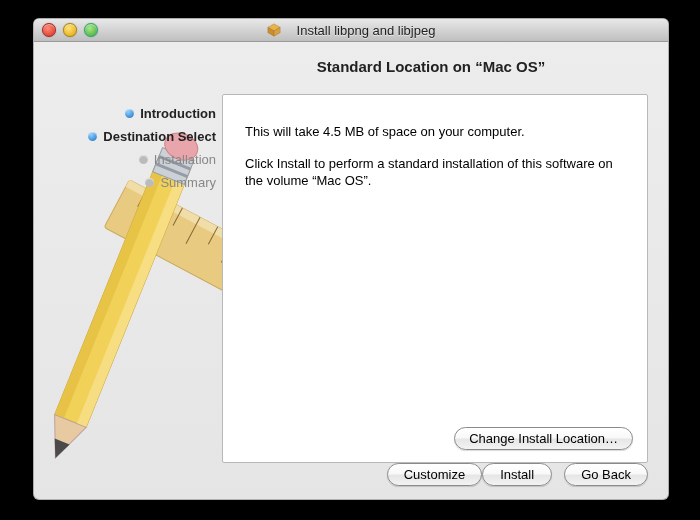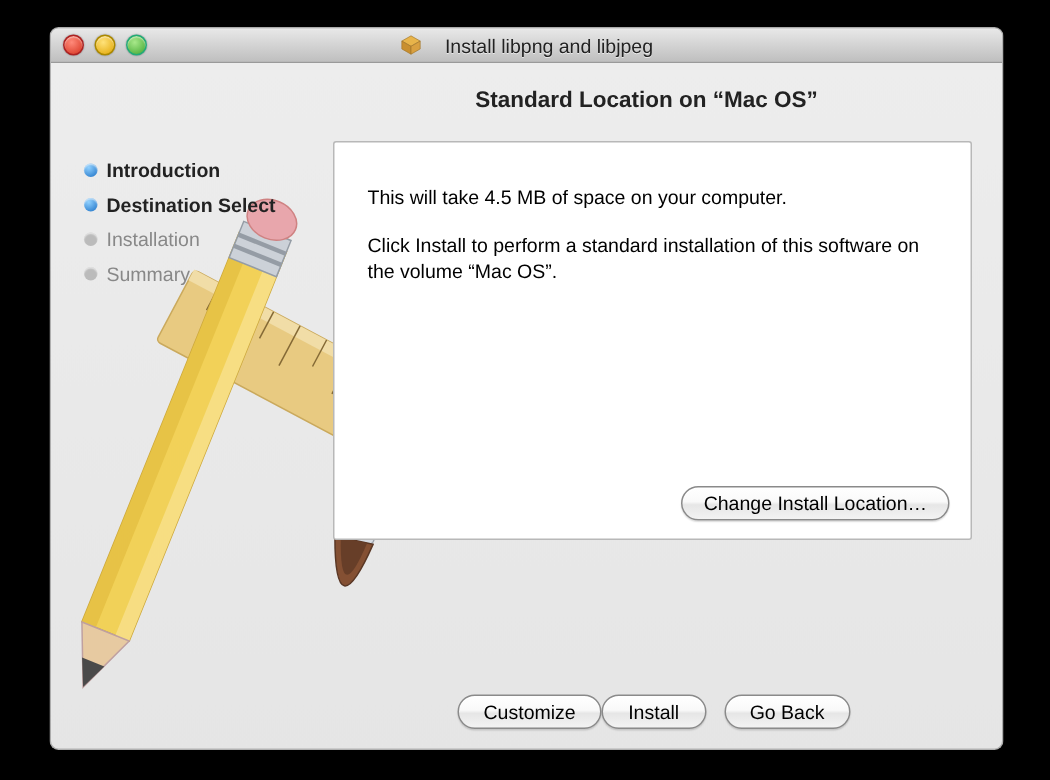--- a/index.html
+++ b/index.html
@@ -80,20 +80,21 @@
     width: 160px;
     z-index: 3;
   }
   .step {
     display: flex;
     align-items: center;
     gap: 6px;
     font-size: 13px;
     color: #555;
     padding: 4px 0;
+    justify-content: flex-end;
   }
   .step .dot {
     width: 9px; height: 9px; border-radius: 50%;
     background: #9a9a9a;
     box-shadow: inset 0 1px 1px rgba(255,255,255,0.6);
     flex-shrink: 0;
   }
   .step.done { color: #222; font-weight: bold; }
   .step.done .dot { background: radial-gradient(circle at 35% 30%, #8fd0ff, #1a6fc4); }
   .step.active { color: #111; font-weight: bold; }
@@ -110,21 +111,21 @@
     z-index: 1;
     opacity: 0.9;
     pointer-events: none;
   }
 
   .content-box {
     position: absolute;
     left: 188px;
     top: 52px;
     right: 20px;
-    height: 266px;
+    height: 369px;
     background: #fff;
     border: 1px solid #b8b8b8;
     border-radius: 2px;
     box-shadow: inset 0 1px 0 rgba(255,255,255,0.8);
     z-index: 2;
     padding: 28px 22px;
     box-sizing: border-box;
   }
   .content-box p {
     margin: 0 0 14px 0;
@@ -136,21 +137,21 @@
     position: absolute;
     right: 14px;
     bottom: 12px;
   }
 
   .footer {
     position: absolute;
     left: 0; right: 0; bottom: 14px;
     padding: 0 20px;
     display: flex;
-    justify-content: center;
+    justify-content: flex-end;
     z-index: 2;
   }
   .footer-left { margin-left: 170px; }
   .footer-right { display: flex; gap: 12px; }
 
   button.aqua {
     font-family: inherit;
     font-size: 13px;
     padding: 3px 16px;
     border-radius: 12px;

